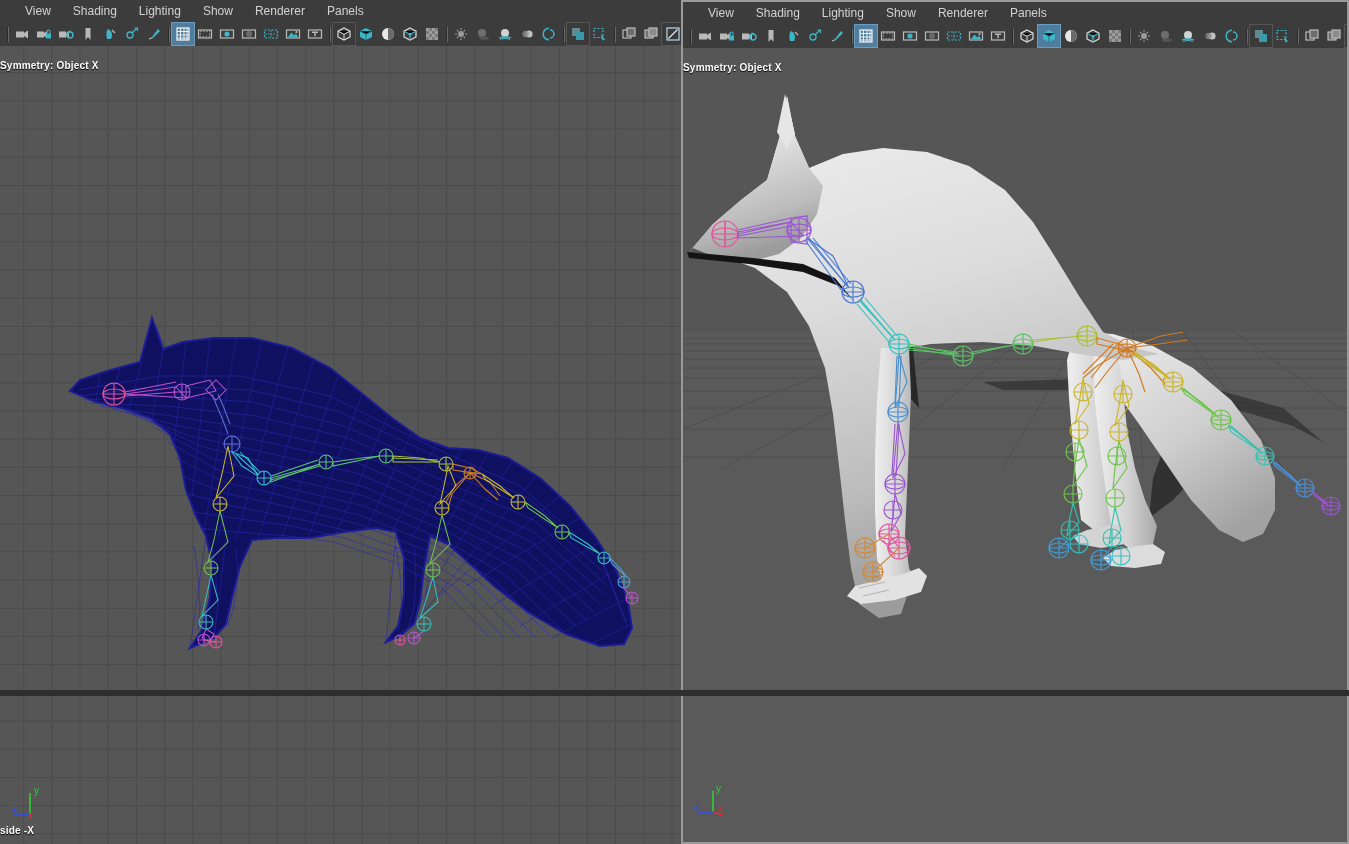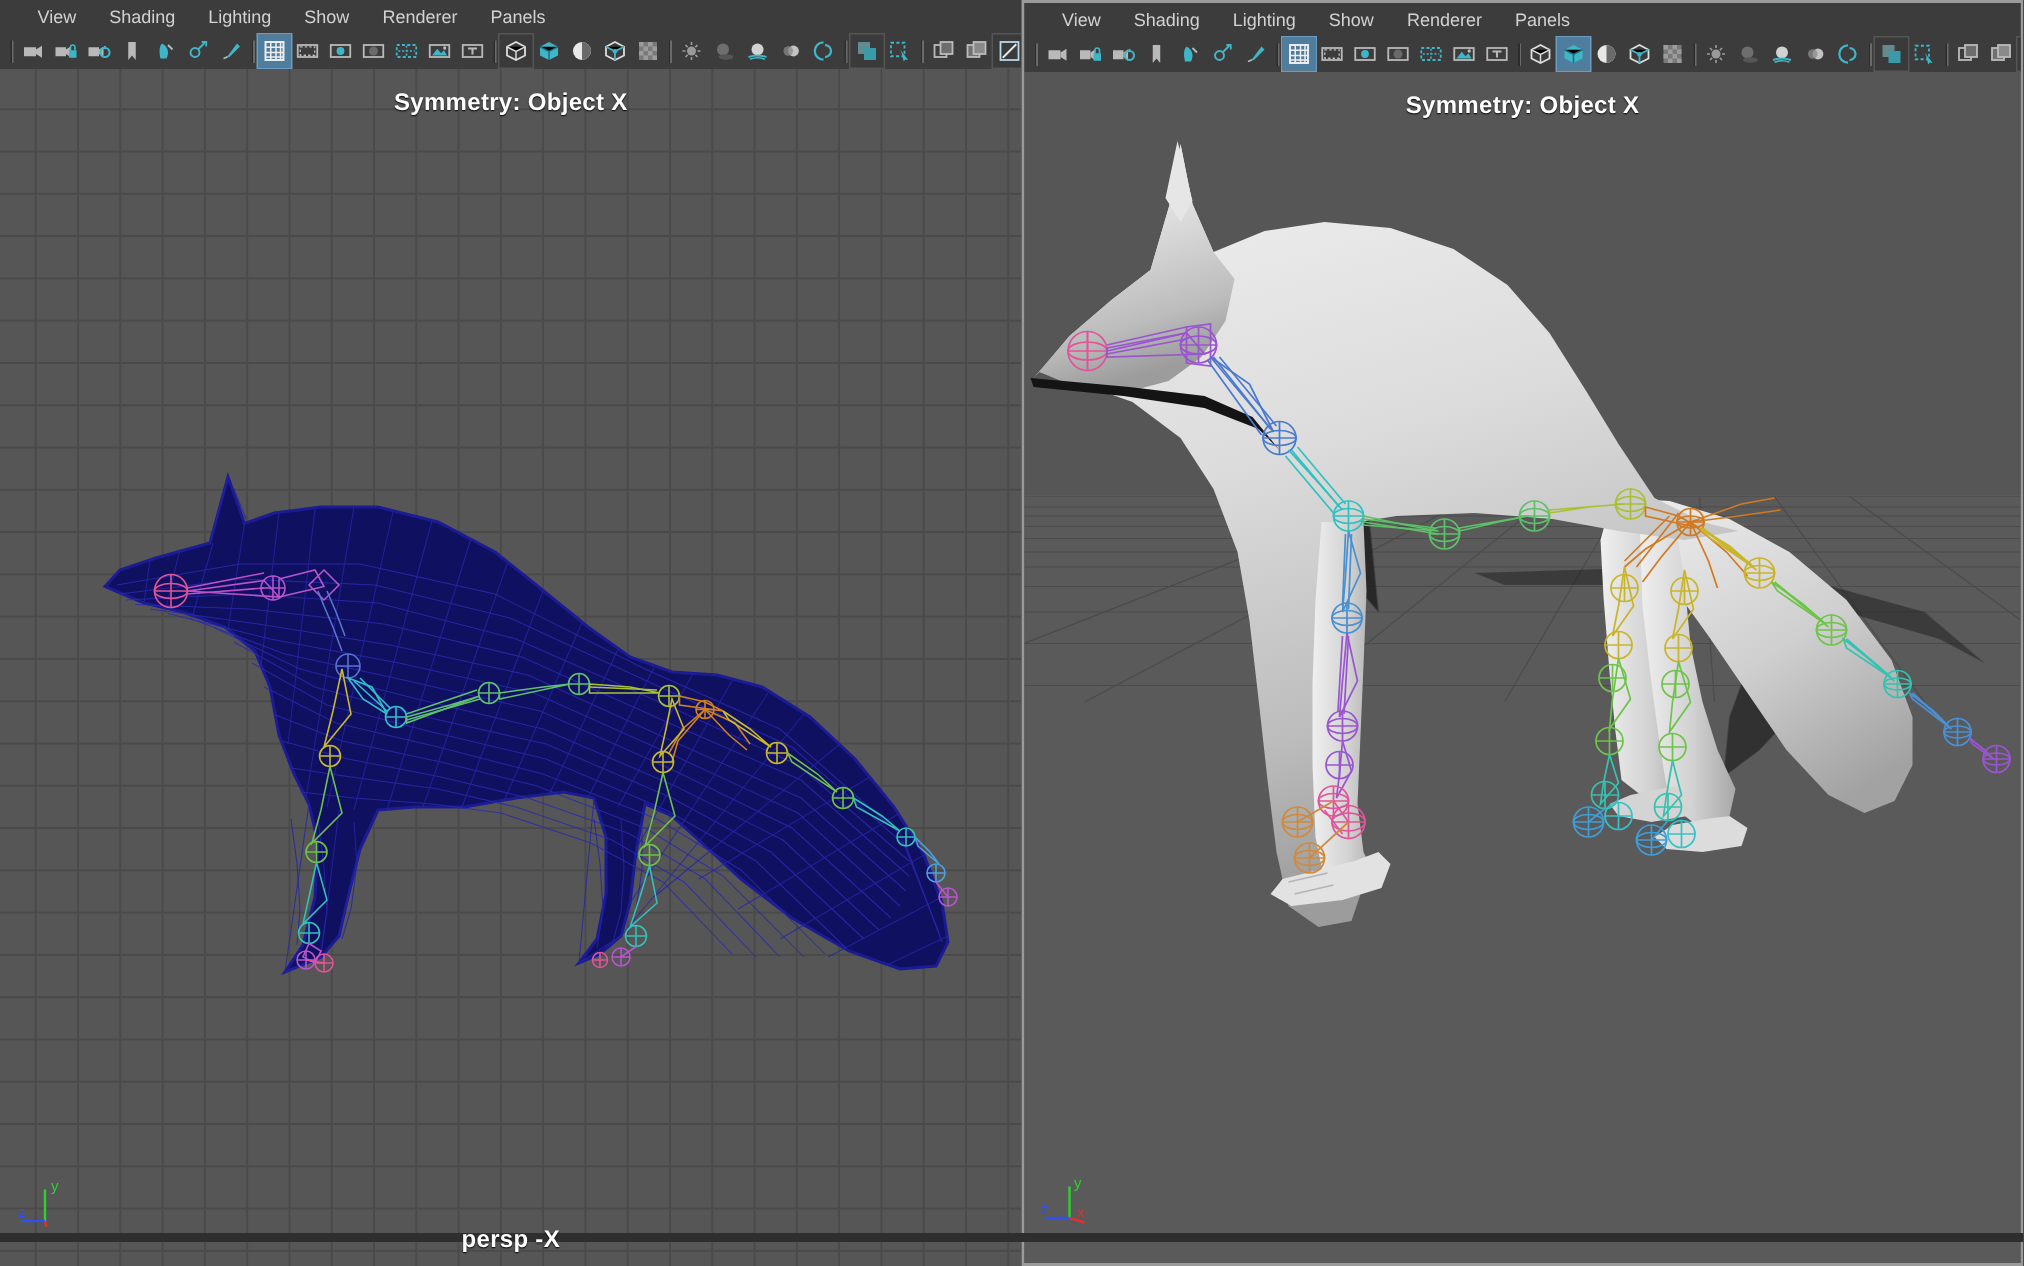--- a/index.html
+++ b/index.html
@@ -2,21 +2,21 @@
 <html><head>
 <meta charset="utf-8">
 <title>Maya Viewport</title>
 <style>
   * { margin:0; padding:0; box-sizing:border-box; }
   html,body {
     width:1349px; height:844px; overflow:hidden;
     background:#333333;
     font-family:"Liberation Sans", sans-serif;
   }
-  .app { position:relative; width:1349px; height:828px; background:#2e2e2e; display:flex; }
+  .app { position:relative; width:1349px; height:696px; background:#2e2e2e; display:flex; }
 
   
   .panel { position:relative; height:844px; background:#333; display:flex; flex-direction:column; }
   .panel.left  { width:681px; }
   .panel.right { width:668px; border-left:2px solid #9a9a9a; border-top:2px solid #9a9a9a;
                  border-right:2px solid #9a9a9a; border-bottom:2px solid #9a9a9a; }
 
   
   .menubar { height:22px; background:#3c3c3c; display:flex; align-items:center;
              padding-left:14px; gap:0px; flex:0 0 22px; }
@@ -29,22 +29,22 @@
         flex:0 0 22px; }
   .tb.sel { background:#4f7d9e; outline:1px solid #6c9cc0; }
   .tb.framed { outline:1px solid #555; background:#3a3a3a; }
   .sep { width:7px; height:22px; flex:0 0 7px; display:flex; align-items:center; justify-content:center; }
   .sep::after { content:""; display:block; width:2px; height:15px;
                 background:linear-gradient(to right,#2c2c2c 0 1px,#6a6a6a 1px 2px); }
 
   
   .viewport { position:relative; flex:1 1 auto; overflow:hidden; }
   .vp-label-top, .vp-label-bottom {
-    position:absolute; left:0; right:0; text-align:center;
-    color:#ffffff; font-size:16px; font-weight:bold; letter-spacing:0.2px;
+    position:absolute; left:0; right:0; text-align:left;
+    color:#ffffff; font-size:10px; font-weight:bold; letter-spacing:0.2px;
     text-shadow:0 1px 1px #000; pointer-events:none; z-index:6;
   }
   .vp-label-top { top:14px; }
   .vp-label-bottom { bottom:8px; }
 
   
   .ortho-grid { position:absolute; inset:0; background-color:#565656;
      background-image:
        linear-gradient(to right, #4a4a4a 1px, transparent 1px),
        linear-gradient(to bottom, #4a4a4a 1px, transparent 1px);
@@ -273,21 +273,21 @@
             <rect x="2" y="2" width="12" height="12" fill="none" stroke="#b9d8e8" stroke-width="1.2"></rect>
             <path d="M3.5,12.5 L12.5,3.5" stroke="#dfe9ef" stroke-width="1.3"></path>
           </svg>
         </div>
       </div>
 
     <div class="viewport">
       <div class="ortho-grid"></div>
 
       <div class="vp-label-top">Symmetry: Object X</div>
-      <div class="vp-label-bottom">persp -X</div>
+      <div class="vp-label-bottom">side -X</div>
 
       <svg class="scene" viewBox="0 0 681 798" preserveAspectRatio="none">
         <defs>
           <g id="fox-outline">
             <path d="M70,345 L80,334 L104,326 L140,316 L152,272 L163,303 L183,296 L214,292
                      L252,292 L292,302 L330,322 L360,346 L392,372 L420,392 L448,402
                      L478,404 L508,412 L540,432 L570,460 L596,492 L616,524 L628,556
                      L632,582 L624,598 L600,600 L566,588 L528,566 L494,540 L468,516
                      L448,498 L430,490 L424,522 L420,556 L414,578 L400,590 L386,596
                      L398,580 L404,550 L404,512 L396,486 L376,482 L344,486 L310,492

